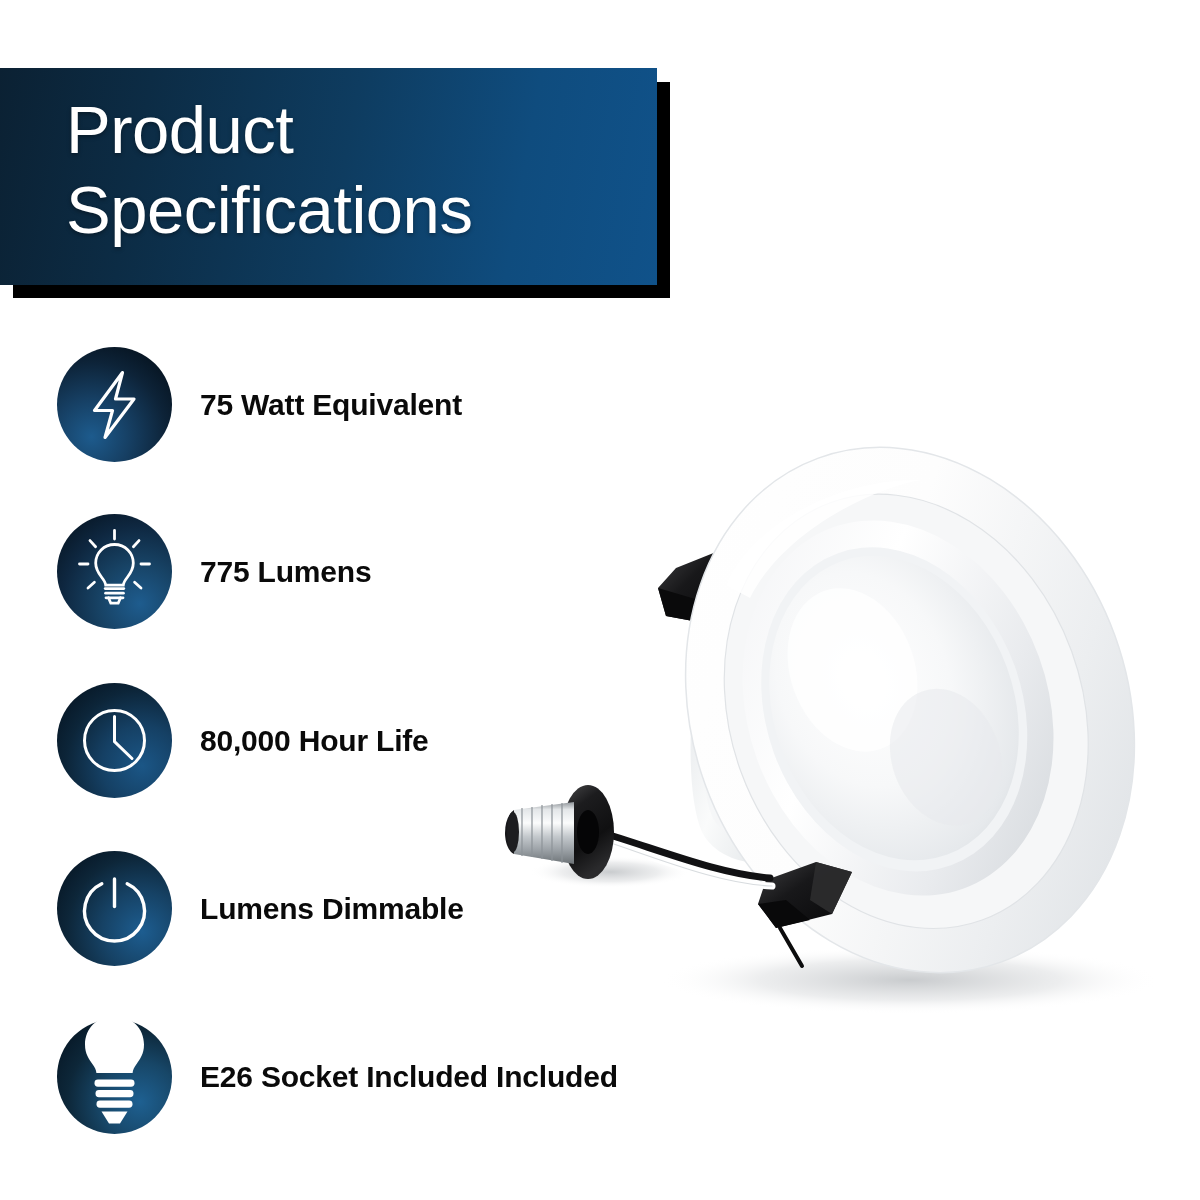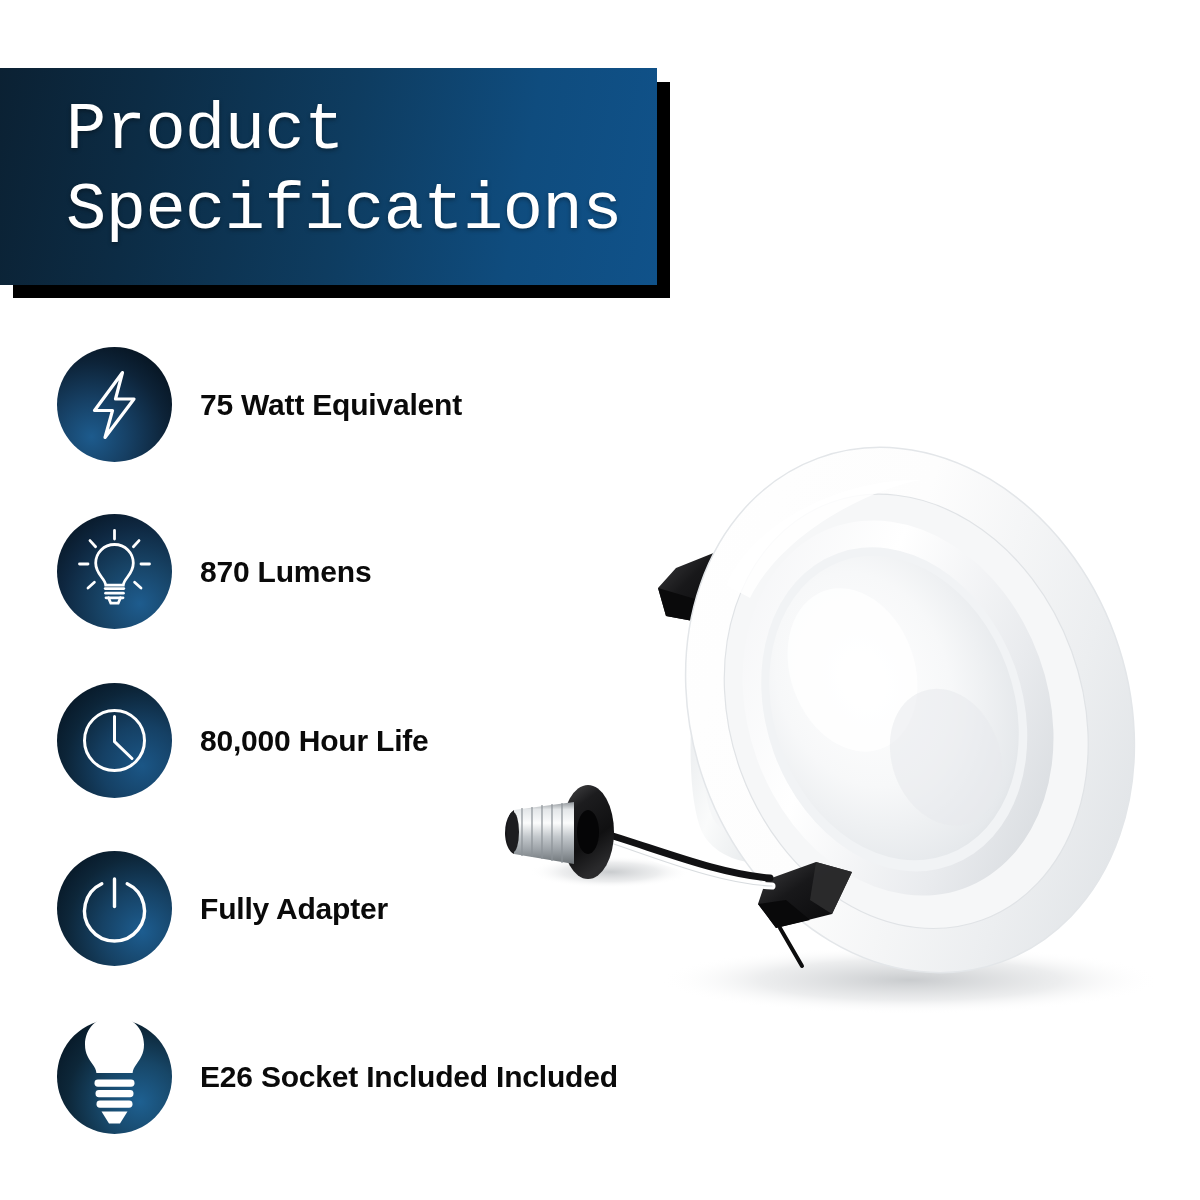--- a/index.html
+++ b/index.html
@@ -6,21 +6,21 @@
   body{
     width:1200px;height:1200px;
     background:#ffffff;
     font-family:"Liberation Sans", sans-serif;
     overflow:hidden;
     position:relative;
   }
   .page{position:relative;width:1200px;height:1200px;}
 
   
-  .banner-wrap{position:absolute;left:0;top:68px;width:672px;height:232px;font-family:Liberation Mono, monospace;}
+  .banner-wrap{position:absolute;left:0;top:68px;width:672px;height:232px;}
   .banner-shadow{
     position:absolute;left:13px;top:14px;width:657px;height:216px;
     background:#000000;
   }
   .banner{
     position:absolute;left:0;top:0;width:657px;height:217px;
     background:linear-gradient(100deg,#0b2133 0%,#0c2c45 22%,#0e3c60 52%,#0f4c7e 78%,#10528a 100%);
   }
   .banner-title{
     position:absolute;left:66px;top:22px;
@@ -121,21 +121,21 @@
             <path d="M57.5 16.5 L57.5 25.0"></path>
             <path d="M33.0 26.6 L38.6 32.8"></path>
             <path d="M82.0 26.6 L76.4 32.8"></path>
             <path d="M22.5 50.0 L31.0 50.0"></path>
             <path d="M92.5 50.0 L84.0 50.0"></path>
             <path d="M31.0 74.0 L37.4 68.3"></path>
             <path d="M84.0 74.0 L77.6 68.3"></path>
           </g>
         </svg>
       </div>
-      <div class="spec-label">870 Lumens</div>
+      <div class="spec-label">775 Lumens</div>
     </div>
 
     <div class="spec-row r2">
       <div class="spec-icon g3">
         <div class="disc"></div>
         <svg viewBox="0 0 115 115" aria-hidden="true">
           <g stroke="#ffffff" stroke-width="3" fill="none" stroke-linecap="round">
             <circle cx="57.5" cy="57.5" r="30"></circle>
             <path d="M57.5 33.5 L57.5 58.5 L75.0 75.5"></path>
           </g>
@@ -147,21 +147,21 @@
     <div class="spec-row r3">
       <div class="spec-icon g4">
         <div class="disc"></div>
         <svg viewBox="0 0 115 115" aria-hidden="true">
           <g stroke="#ffffff" stroke-width="3.4" fill="none" stroke-linecap="round">
             <path d="M70.2 32.8 a30 30 0 1 1 -25.4 0"></path>
             <path d="M57.5 28.0 L57.5 55.5"></path>
           </g>
         </svg>
       </div>
-      <div class="spec-label">Fully Adapter</div>
+      <div class="spec-label">Lumens Dimmable</div>
     </div>
 
     <div class="spec-row r4">
       <div class="spec-icon g5">
         <div class="disc"></div>
         <svg viewBox="0 0 115 115" aria-hidden="true">
           <g fill="#ffffff">
 
             <path d="M57.5 -3 c-17.5 0 -29.5 12.5 -29.5 28.5 c0 9.5 4.2 15.0 7.2 19.2
                      c2.6 3.6 4.0 6.0 4.2 9.3 l36.2 0 c0.2 -3.3 1.6 -5.7 4.2 -9.3

